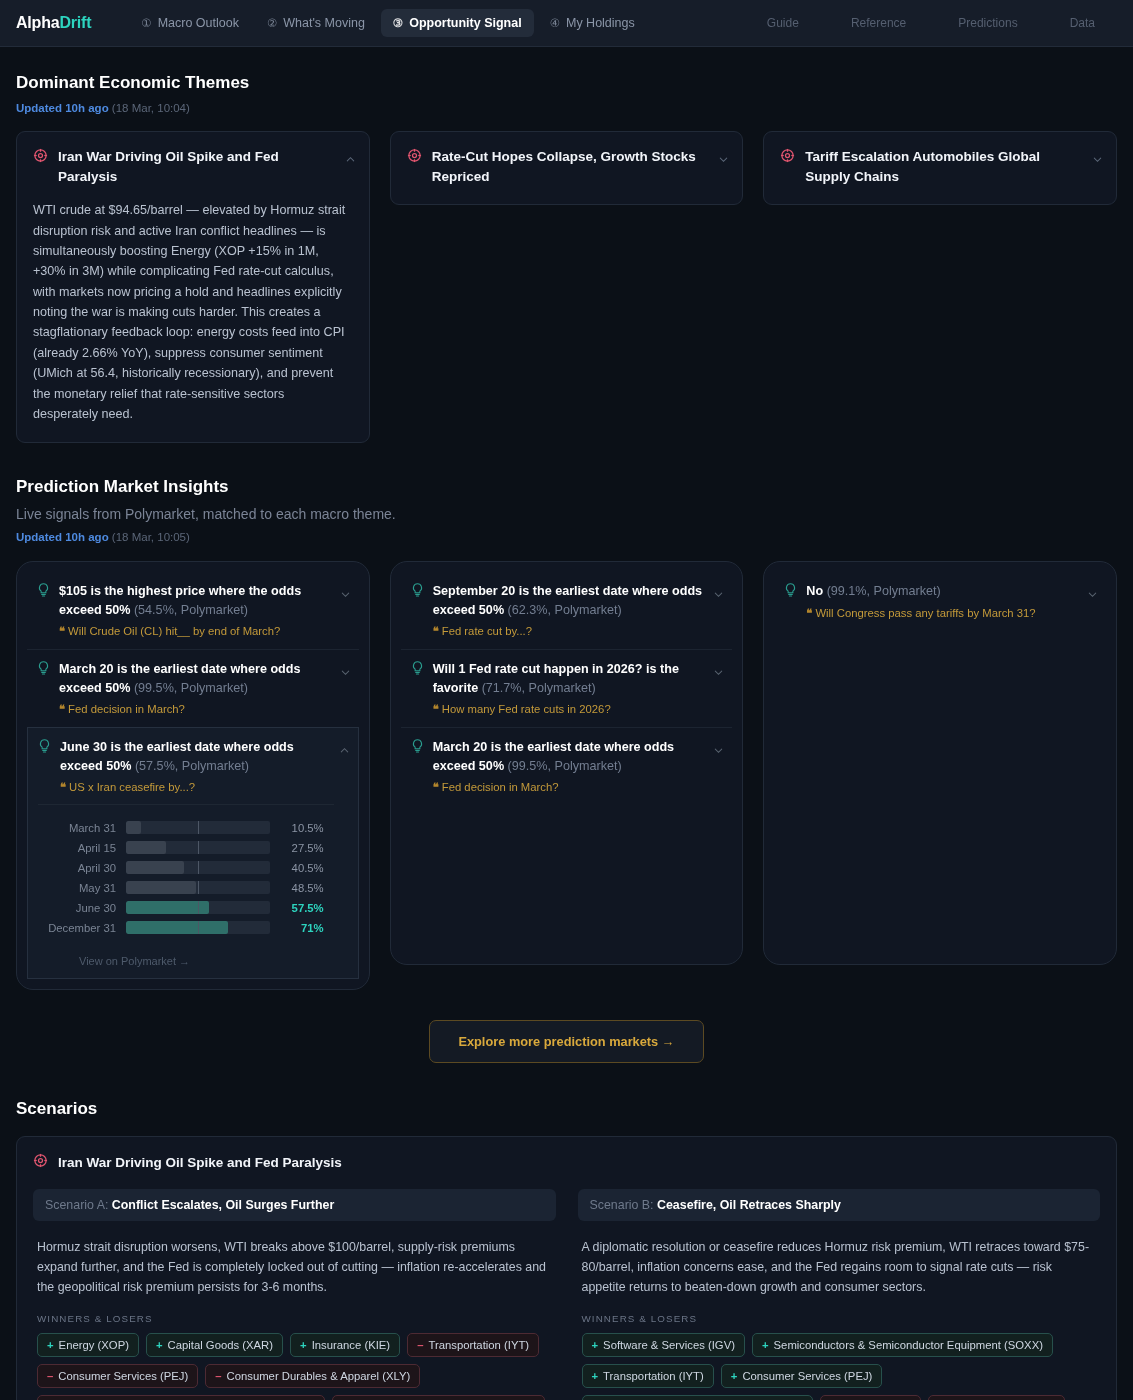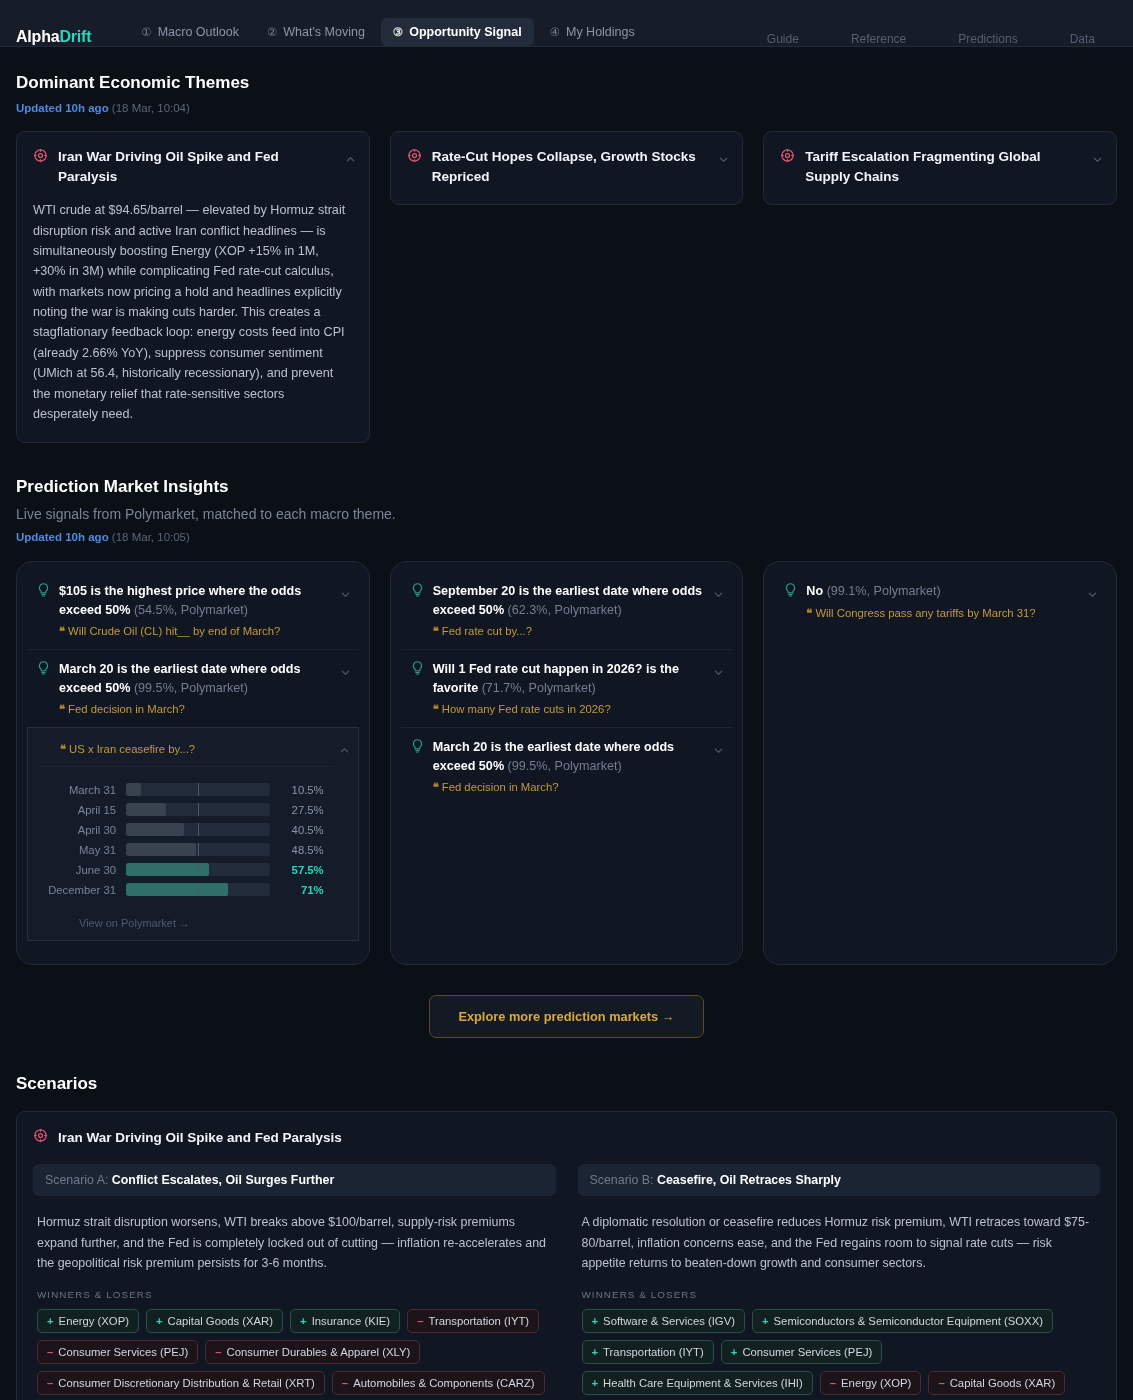--- a/index.html
+++ b/index.html
@@ -11,21 +11,21 @@
     -webkit-font-smoothing: antialiased;
   }
   body { padding-bottom: 24px; }
 
   
   .navbar {
     height: 47px;
     background: #161d29;
     border-bottom: 1px solid #222b39;
     display: flex;
-    align-items: flex-end;
+    align-items: center;
     padding: 0 16px;
   }
   .logo { font-size: 16px; font-weight: 700; letter-spacing: -0.2px; margin-right: 38px; }
   .logo .a { color: #ffffff; }
   .logo .d { color: #2dd4bf; }
   .nav-tabs { display: flex; align-items: center; gap: 4px; }
   .nav-tab {
     display: flex; align-items: center; gap: 6px;
     font-size: 12.5px; color: #8b96a8;
     padding: 7px 12px; border-radius: 6px; cursor: pointer;
@@ -221,21 +221,21 @@
   <div class="theme-card collapsed">
     <div class="theme-head">
       <span class="icon-target"><svg width="15" height="15" viewBox="0 0 24 24" fill="none" stroke="#e0556f" stroke-width="2">
   <circle cx="12" cy="12" r="9"></circle>
                 <circle cx="12" cy="12" r="3.2"></circle>
   <line x1="12" y1="1.5" x2="12" y2="6"></line>
                 <line x1="12" y1="18" x2="12" y2="22.5"></line>
   <line x1="1.5" y1="12" x2="6" y2="12"></line>
                 <line x1="18" y1="12" x2="22.5" y2="12"></line>
               </svg></span>
-      <span class="theme-title">Tariff Escalation Fragmenting Global Supply Chains</span>
+      <span class="theme-title">Tariff Escalation Automobiles Global Supply Chains</span>
     </div>
     <span class="chev"><svg viewBox="0 0 24 24" width="11" height="11" fill="none" stroke="currentColor" stroke-width="2.2" stroke-linecap="round">
               <polyline points="5,9 12,16 19,9"></polyline>
             </svg></span>
 
   </div>
       </div>
   </div>
 
   <div style="height:34px"></div>
@@ -279,20 +279,31 @@
             <span class="mut">(99.5%, Polymarket)</span>
           </span>
         </div>
         <div class="pred-q"><span class="qm">❝</span><span>Fed decision in March?</span></div>
         <span class="pred-chev"><svg viewBox="0 0 24 24" width="11" height="11" fill="none" stroke="currentColor" stroke-width="2.2" stroke-linecap="round">
                 <polyline points="5,9 12,16 19,9"></polyline>
               </svg></span>
 
       </div>
       <div class="pred-item expanded">
+        <div class="pred-row">
+          <span><svg width="13" height="16" viewBox="0 0 24 28" fill="none" stroke="#2a9d8f" stroke-width="2" stroke-linecap="round">
+  <path d="M12 2.5a7.5 7.5 0 0 0-4.4 13.6V19h8.8v-2.9A7.5 7.5 0 0 0 12 2.5z"></path>
+  <line x1="8.6" y1="22" x2="15.4" y2="22"></line>
+                  <line x1="10" y1="25" x2="14" y2="25"></line>
+                </svg></span>
+          <span class="pred-text">
+            <span class="hl">June 30 is the earliest date where odds exceed 50%</span>
+            <span class="mut">(57.5%, Polymarket)</span>
+          </span>
+        </div>
         <div class="pred-q"><span class="qm">❝</span><span>US x Iran ceasefire by...?</span></div>
         <span class="pred-chev"><svg viewBox="0 0 24 24" width="11" height="11" fill="none" stroke="currentColor" stroke-width="2.2" stroke-linecap="round">
                 <polyline points="5,15 12,8 19,15"></polyline>
               </svg></span>
         <div class="chart">
               <div class="bar-row">
       <div class="bar-label">March 31</div>
       <div class="bar-track">
         <div class="bar-fill " style="width:10.5%"></div>
         <div class="bar-mark" style="left:50%"></div>

